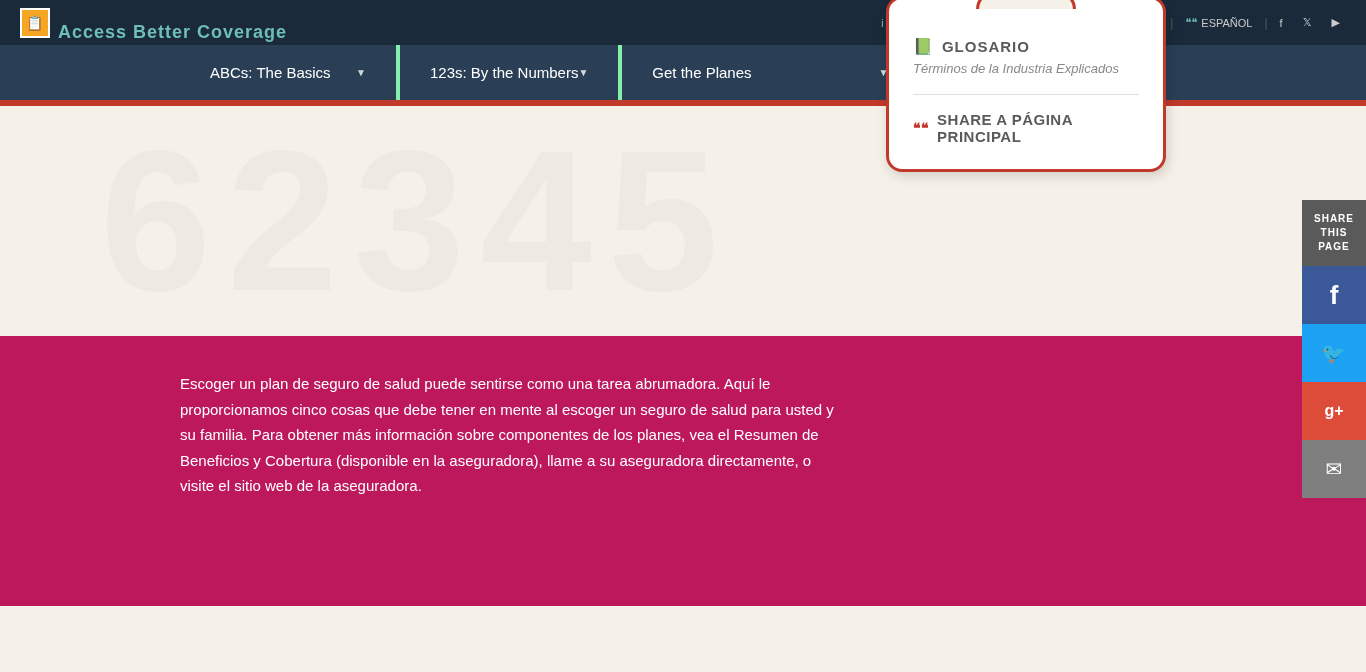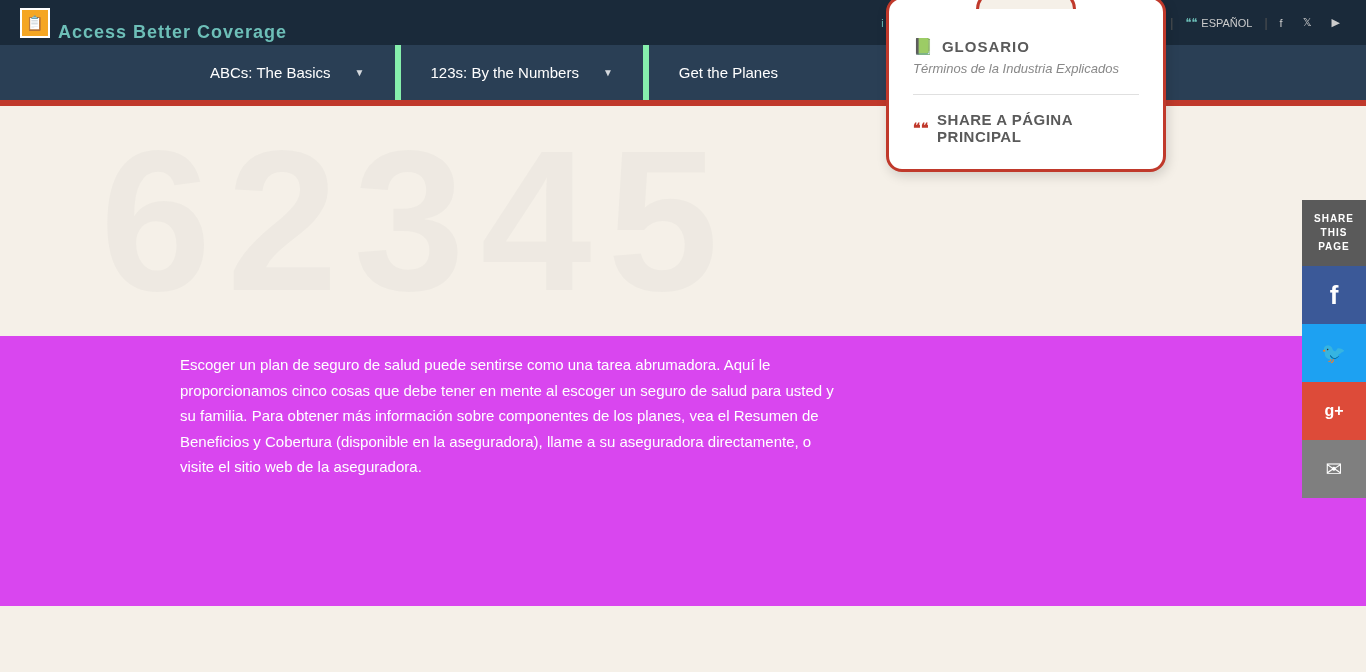--- a/index.html
+++ b/index.html
@@ -65,25 +65,24 @@
       align-items: stretch;
     }
     .nav-spacer { width: 180px; }
     .nav-item {
       display: flex;
       align-items: center;
       padding: 0 30px;
       color: white;
       font-size: 15px;
       cursor: pointer;
-      border-right: 6px solid #86efac;
+      border-right: 4px solid #86efac;
       min-width: 220px;
       justify-content: space-between;
       text-decoration: none;
-      gap: 24px;
     }
     .nav-arrow { font-size: 10px; opacity: 0.8; }
     .nav-item-get {
       min-width: 300px;
     }
 
     
     .accent-bar {
       height: 6px;
       background: #c0392b;
@@ -127,23 +126,23 @@
       line-height: 1.1;
     }
     .hero-desc {
       color: #3a3a3a;
       font-size: 22px;
       line-height: 1.4;
     }
 
     
     .red-section {
-      background: #d946ef;
+      background: #be185d;
       min-height: 270px;
-      padding: 16px 180px;
+      padding: 35px 180px;
       position: relative;
     }
     .red-body-text {
       color: white;
       font-size: 15px;
       line-height: 1.7;
       max-width: 660px;
     }
 
     

